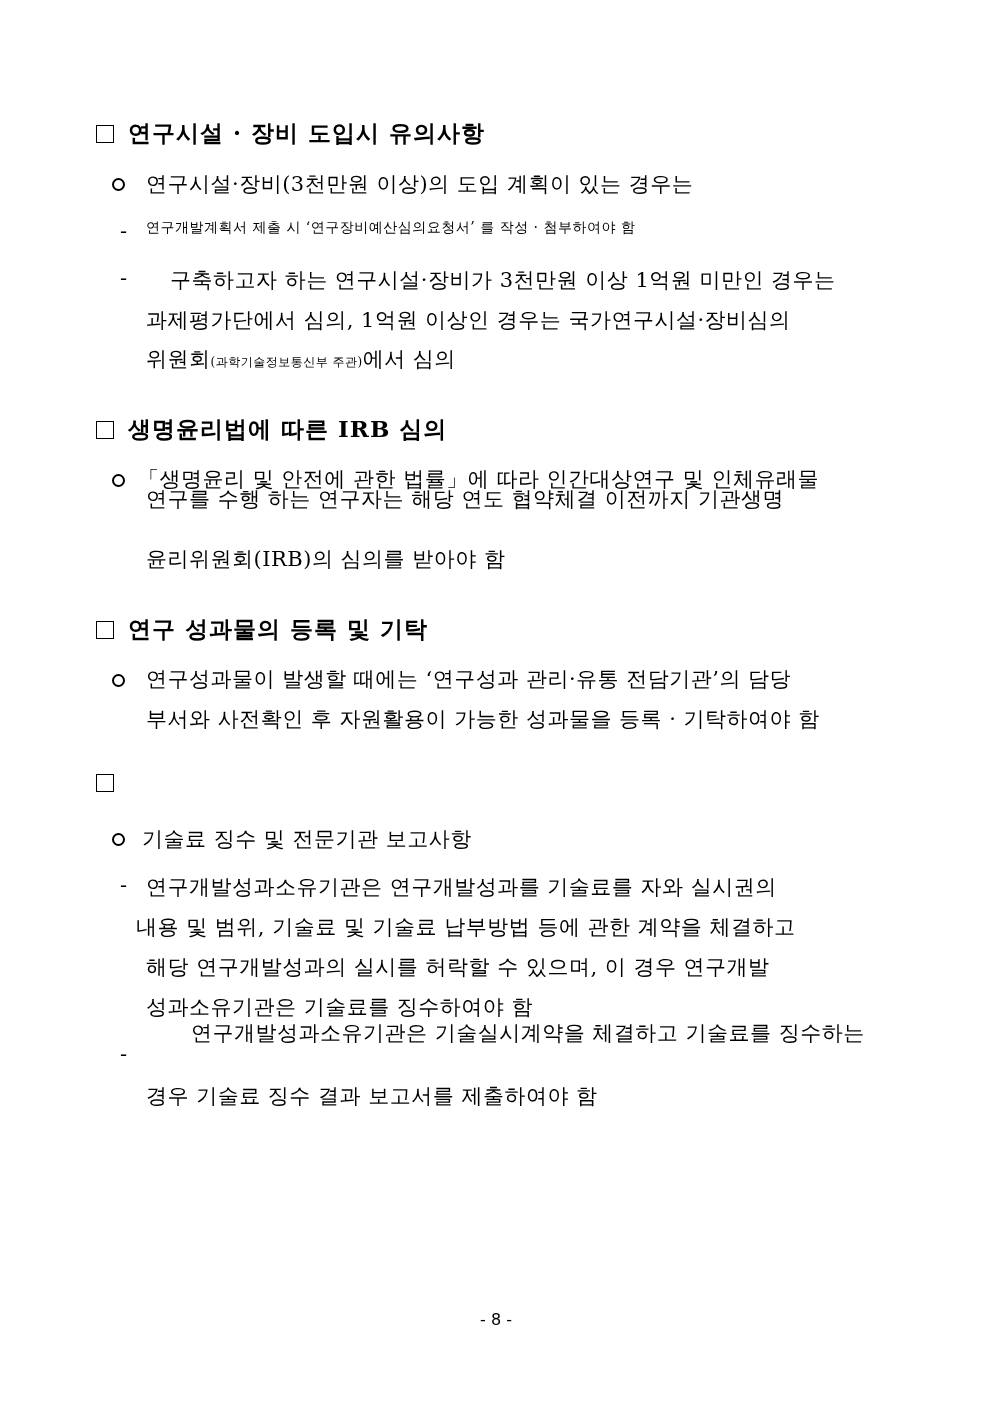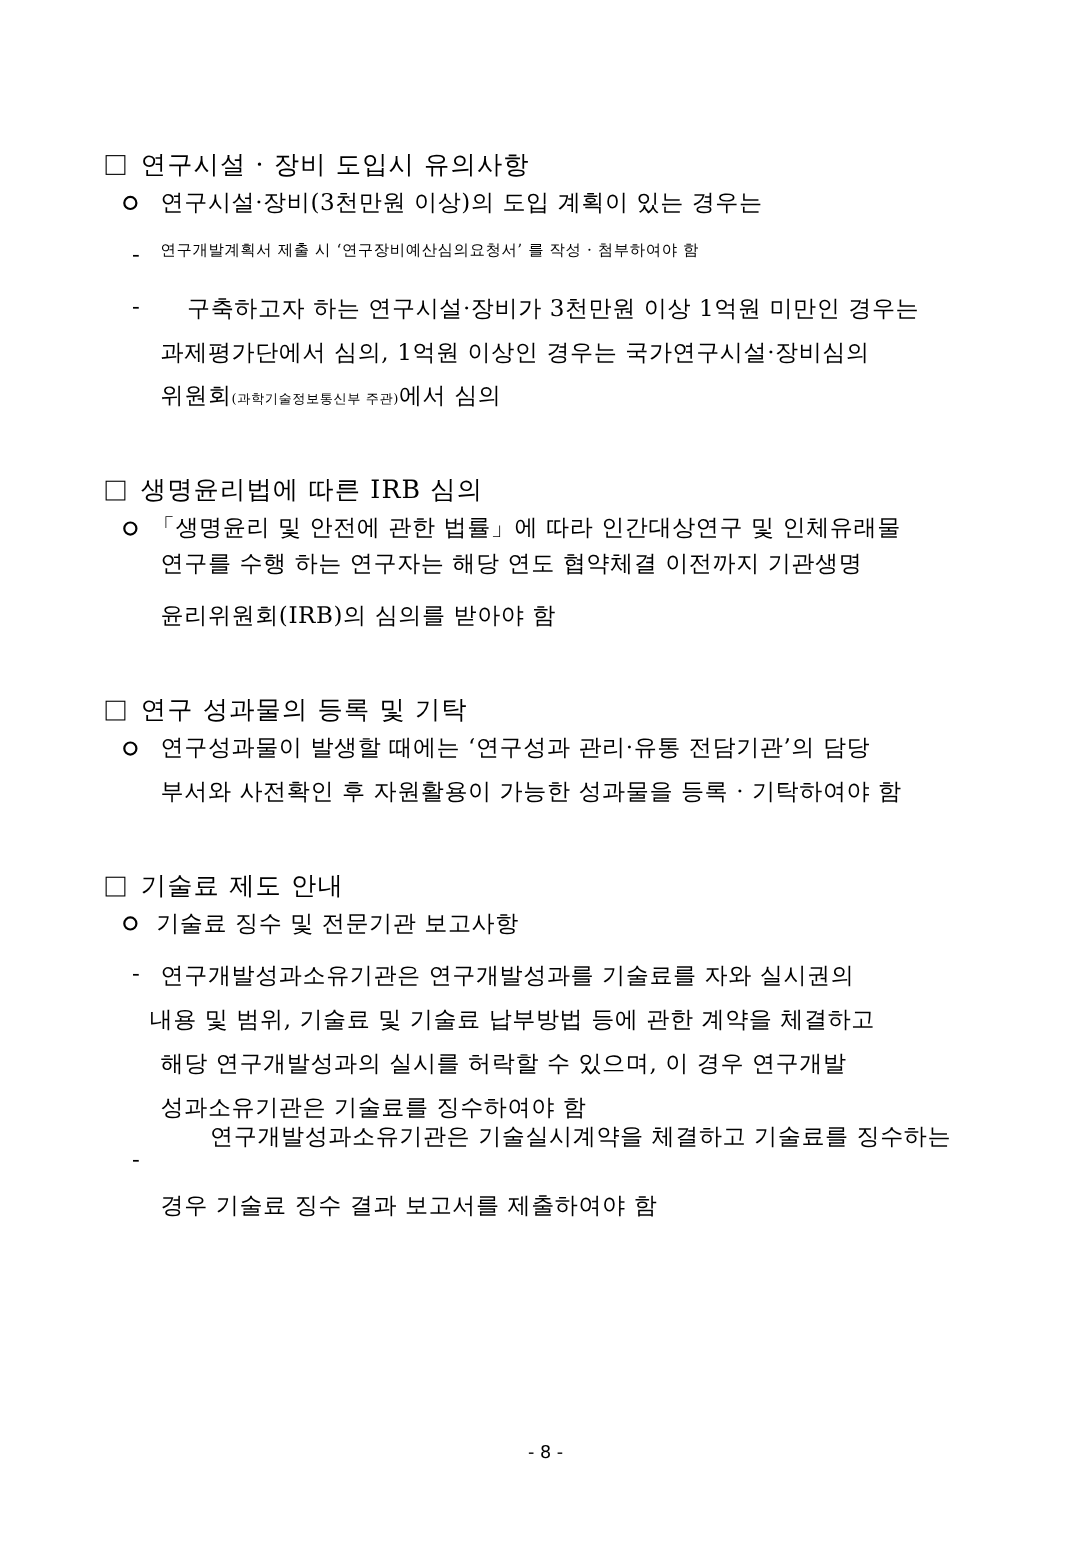--- a/index.html
+++ b/index.html
@@ -3,22 +3,22 @@
   <meta charset="utf-8">
   <style>
     html, body { margin: 0; padding: 0; background: #ffffff; }
     body {
       width: 992px; height: 1403px; position: relative; overflow: hidden;
       font-family: "DejaVu Serif", "Liberation Serif", serif;
       color: #000;
     }
     .section-heading {
       position: absolute; left: 96px;
-      font-size: 23px; font-weight: normal; letter-spacing: 1px;
-      display: flex; align-items: center; white-space: nowrap; margin-top: 16px;
+      font-size: 23px; font-weight: bold; letter-spacing: 1px;
+      display: flex; align-items: center; white-space: nowrap;
     }
     .box {
       display: inline-block; width: 18px; height: 18px;
       border: 1.5px solid #000; margin-right: 14px; box-sizing: border-box;
     }
     .line {
       position: absolute; font-size: 21px; white-space: nowrap;
       letter-spacing: 0.5px;
     }
     .circle-bullet {
@@ -56,34 +56,33 @@
 <div class="line" style="left:146px; top:345px;">
   <span>위원회</span><span class="small">(과학기술정보통신부 주관)</span><span>에서 심의</span>
 </div>
 
 <div class="section-heading" style="top:414px;">
   <span class="box"></span>
   <span>생명윤리법에 따른 IRB 심의</span>
 </div>
 <span class="circle-bullet" style="top:474px;"></span>
 <div class="line" style="left:138px; top:465px;text-align:right;">「생명윤리 및 안전에 관한 법률」에 따라 인간대상연구 및 인체유래물</div>
-<div class="line" style="left:146px; top:498px;text-align:center;">연구를 수행 하는 연구자는 해당 연도 협약체결 이전까지 기관생명</div>
+<div class="line" style="left:146px; top:485px;text-align:center;">연구를 수행 하는 연구자는 해당 연도 협약체결 이전까지 기관생명</div>
 <div class="line" style="left:146px; top:545px;">윤리위원회(IRB)의 심의를 받아야 함</div>
 
 <div class="section-heading" style="top:614px;">
   <span class="box"></span>
   <span>연구 성과물의 등록 및 기탁</span>
 </div>
 <span class="circle-bullet" style="top:674px;"></span>
 <div class="line" style="left:146px; top:665px;">연구성과물이 발생할 때에는 ‘연구성과 관리·유통 전담기관’의 담당</div>
 <div class="line" style="left:146px; top:705px;">부서와 사전확인 후 자원활용이 가능한 성과물을 등록 · 기탁하여야 함</div>
 
 <div class="section-heading" style="top:774px;">
   <span class="box"></span>
-  <span>기술료 제도 안내</span>
 </div>
 <span class="circle-bullet" style="top:833px;"></span>
 <div class="line" style="left:142px; top:825px;">기술료 징수 및 전문기관 보고사항</div>
 
 <span class="dash" style="top:873px;">-</span>
 <div class="line" style="left:146px; top:873px;">연구개발성과소유기관은 연구개발성과를 기술료를 자와 실시권의</div>
 <div class="line" style="left:136px; top:913px;">내용 및 범위, 기술료 및 기술료 납부방법 등에 관한 계약을 체결하고</div>
 <div class="line" style="left:146px; top:953px;text-align:right;">해당 연구개발성과의 실시를 허락할 수 있으며, 이 경우 연구개발</div>
 <div class="line" style="left:146px; top:993px;">성과소유기관은 기술료를 징수하여야 함</div>
 

